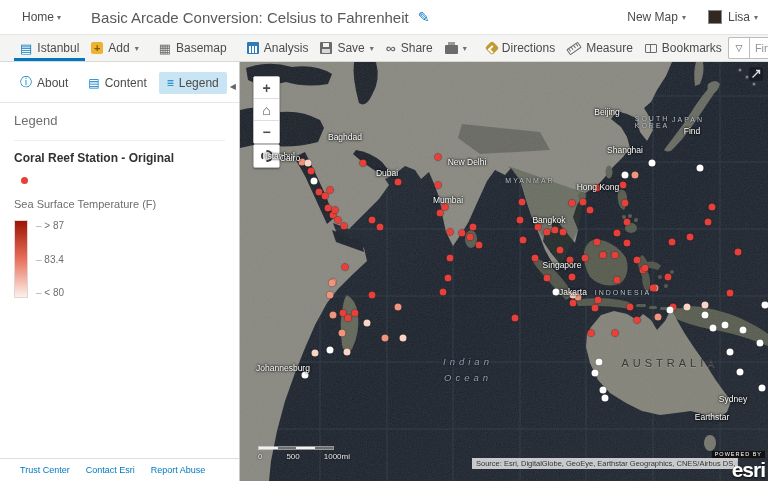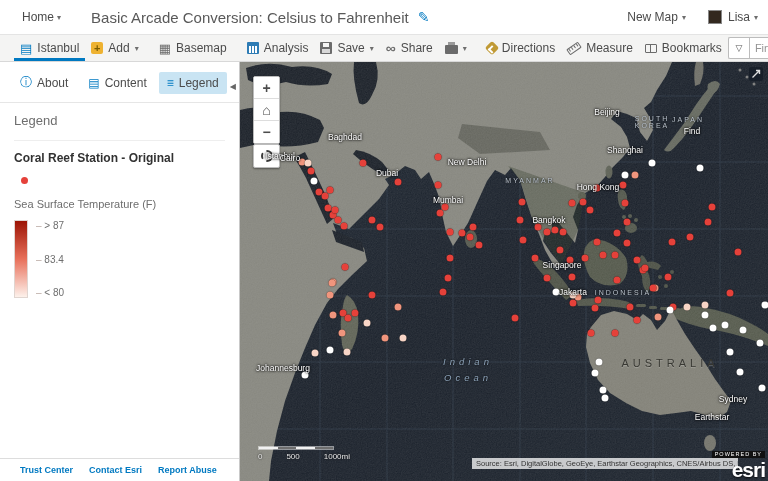--- a/index.html
+++ b/index.html
@@ -69,21 +69,21 @@
   .pcollapse { position:absolute; right:3px; top:20px; font-size:8px; color:#666; cursor:pointer; }
   .pbody { flex:1; padding:10px 14px; overflow:hidden; }
   .leg-h { font-size:13px; color:#6e6e6e; margin-bottom:12px; }
   .layer-t { font-size:12px; font-weight:bold; color:#323232; border-top:1px solid #eee; padding-top:10px; }
   .pt-swatch { width:7px; height:7px; border-radius:50%; margin:12px 0 14px 7px; }
   .ramp-t { font-size:11px; color:#6e6e6e; margin-bottom:10px; }
   .ramp-row { display:flex; gap:8px; }
   .ramp-bar { width:14px; height:78px; border:1px solid #e0d5d0; }
   .ramp-labels { display:flex; flex-direction:column; justify-content:space-between; font-size:10px; color:#6e6e6e; padding:0; }
   .ramp-labels span::before { content:"– "; color:#b9a9a2; }
-  .pfoot { border-top:1px solid #ddd; padding:6px 8px 6px 20px; display:flex; gap:16px; font-size:9px;font-weight:bold; }
+  .pfoot { border-top:1px solid #ddd; padding:6px 8px 6px 20px; display:flex; gap:16px; font-size:9px; }
   .pfoot a { color:#0079c1; text-decoration:none; cursor:pointer; }
 
   
   .map { position:relative; flex:1; background:#121a24; overflow:hidden; }
   .map svg.base { position:absolute; left:0; top:0; }
   .dot { position:absolute; width:7px; height:7px; border-radius:50%;
          transform:translate(-50%,-50%); box-shadow:0 0 1px rgba(0,0,0,.8); cursor:pointer; }
   .citylabel { position:absolute; transform:translate(-50%,-50%); color:#fff; font-size:8.5px;
          text-shadow:0 0 2px #000, 0 0 3px #000; white-space:nowrap; pointer-events:none; }
   .regionlabel { position:absolute; transform:translate(-50%,-50%); color:#b9c2cc; font-size:7px;

